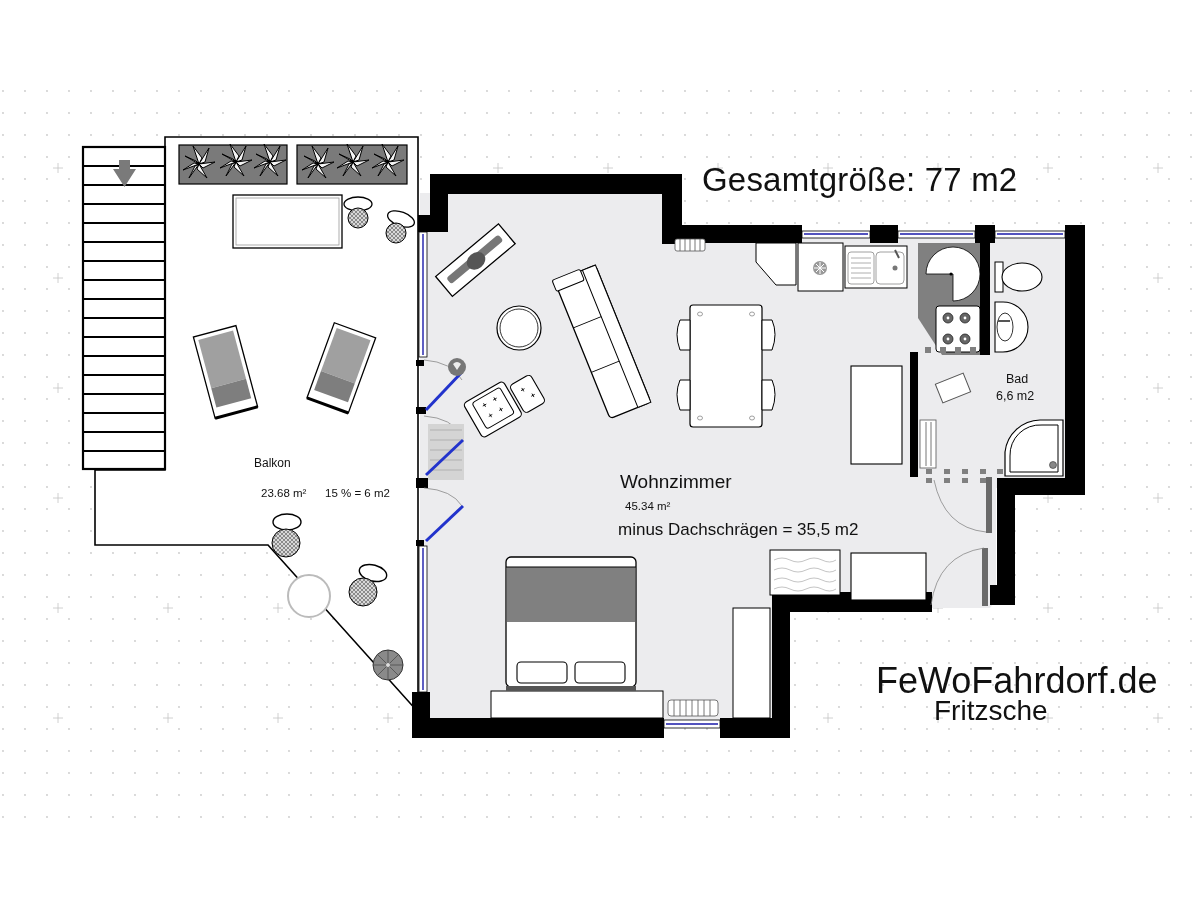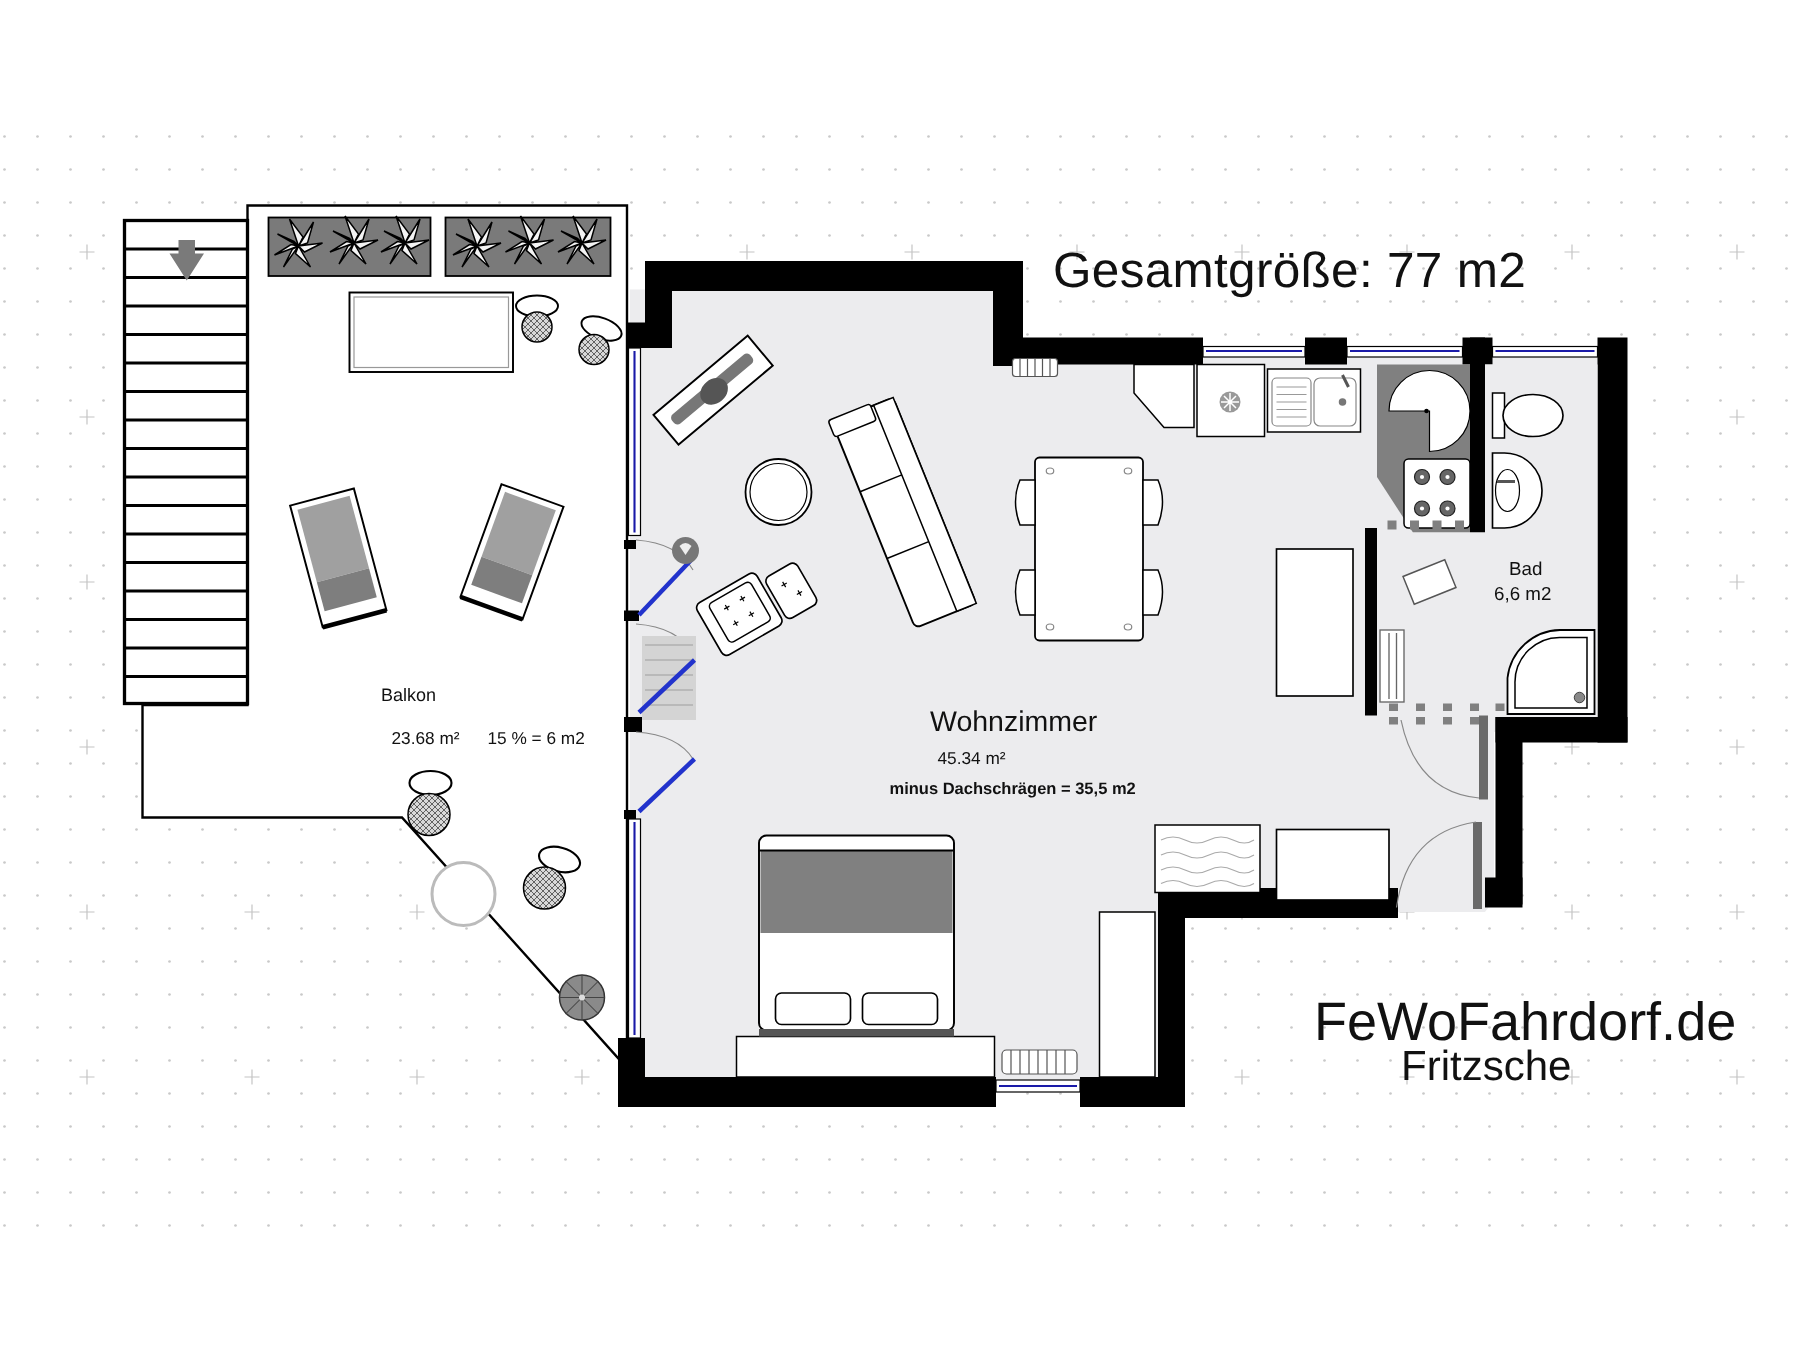--- a/index.html
+++ b/index.html
@@ -5,21 +5,21 @@
     html, body { margin: 0; padding: 0; background: #ffffff; }
     body { width: 1200px; height: 900px; overflow: hidden; position: relative; font-family: "Liberation Sans", sans-serif; }
     #plan { position: absolute; left: 0; top: 0; width: 1200px; height: 900px; }
     .lbl { position: absolute; color: #111; font-family: "Liberation Sans", sans-serif; white-space: nowrap; }
     .title { left: 702px; top: 161px; font-size: 33px; letter-spacing: 0.2px; }
     .room-balkon { left: 254px; top: 456px; font-size: 12px; }
     .room-balkon-area { left: 261px; top: 487px; font-size: 11.5px; }
     .room-balkon-pct { left: 325px; top: 487px; font-size: 11.5px; }
     .room-wohn { left: 620px; top: 471px; font-size: 19px; }
     .room-wohn-area { left: 625px; top: 500px; font-size: 11.5px; }
-    .room-wohn-minus { left: 593px; top: 520px; font-size: 11px; font-weight: bold; }
+    .room-wohn-minus { left: 618px; top: 520px; font-size: 17px; }
     .room-bad { left: 1006px; top: 372px; font-size: 12.5px; }
     .room-bad-area { left: 996px; top: 389px; font-size: 12.5px; }
     .brand1 { left: 876px; top: 660px; font-size: 36px; }
     .brand2 { left: 934px; top: 695px; font-size: 28px; }
   </style>
 </head>
 <body>
 
 <svg id="plan" viewBox="0 0 1200 900" xmlns="http://www.w3.org/2000/svg">
   <defs>

